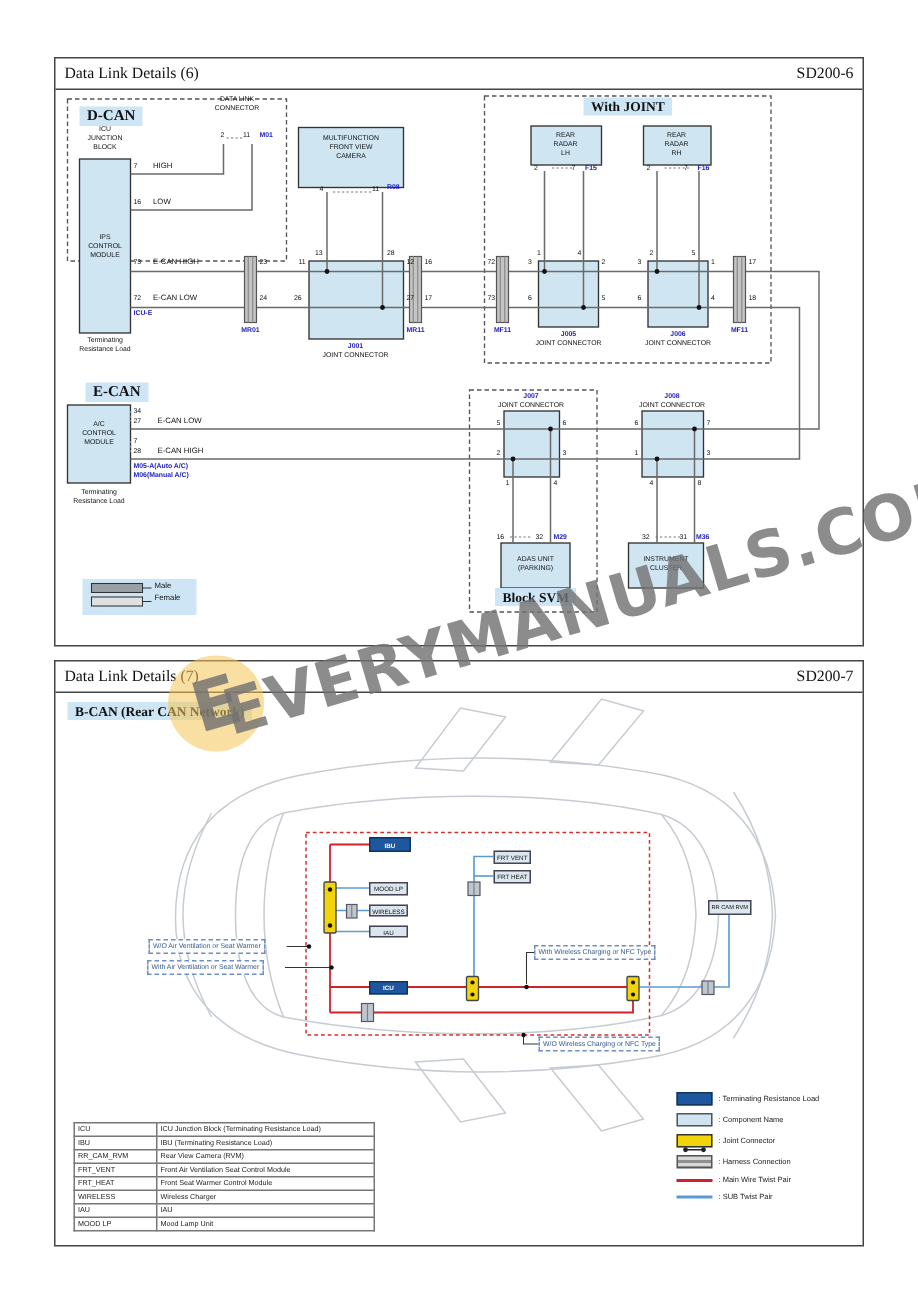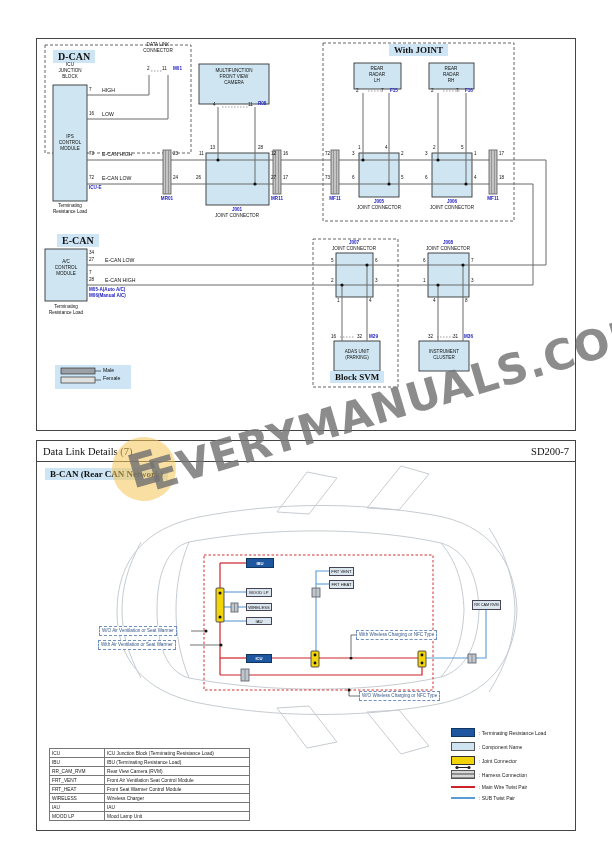--- a/index.html
+++ b/index.html
@@ -48,20 +48,24 @@
            background:rgba(246,197,85,.55);display:flex;align-items:center;justify-content:center;
            font-size:46px;font-weight:bold;color:rgba(110,110,110,.8);transform:rotate(-16deg);
            z-index:39;pointer-events:none;font-family:"DejaVu Sans",sans-serif;}
 </style>
 </head>
 <body>
 
 <div class="page">
 
   <div class="panel" id="p1">
+    <div class="phead">
+      <span>Data Link Details (6)</span>
+      <span>SD200-6</span>
+    </div>
     <div class="pbody">
       <svg class="layer" width="538" height="370">
 
         <rect x="8" y="6" width="146" height="108" fill="none" stroke="#555" stroke-width="0.9" stroke-dasharray="3,2"></rect>
         <rect x="286" y="4" width="191" height="178" fill="none" stroke="#555" stroke-width="0.9" stroke-dasharray="3,2"></rect>
         <rect x="276" y="200" width="85" height="148" fill="none" stroke="#555" stroke-width="0.9" stroke-dasharray="3,2"></rect>
 
         <g fill="#cfe6f2" stroke="#333" stroke-width="0.9">
           <rect x="16" y="46" width="34" height="116"></rect>
           <rect x="162" y="25" width="70" height="40"></rect>

